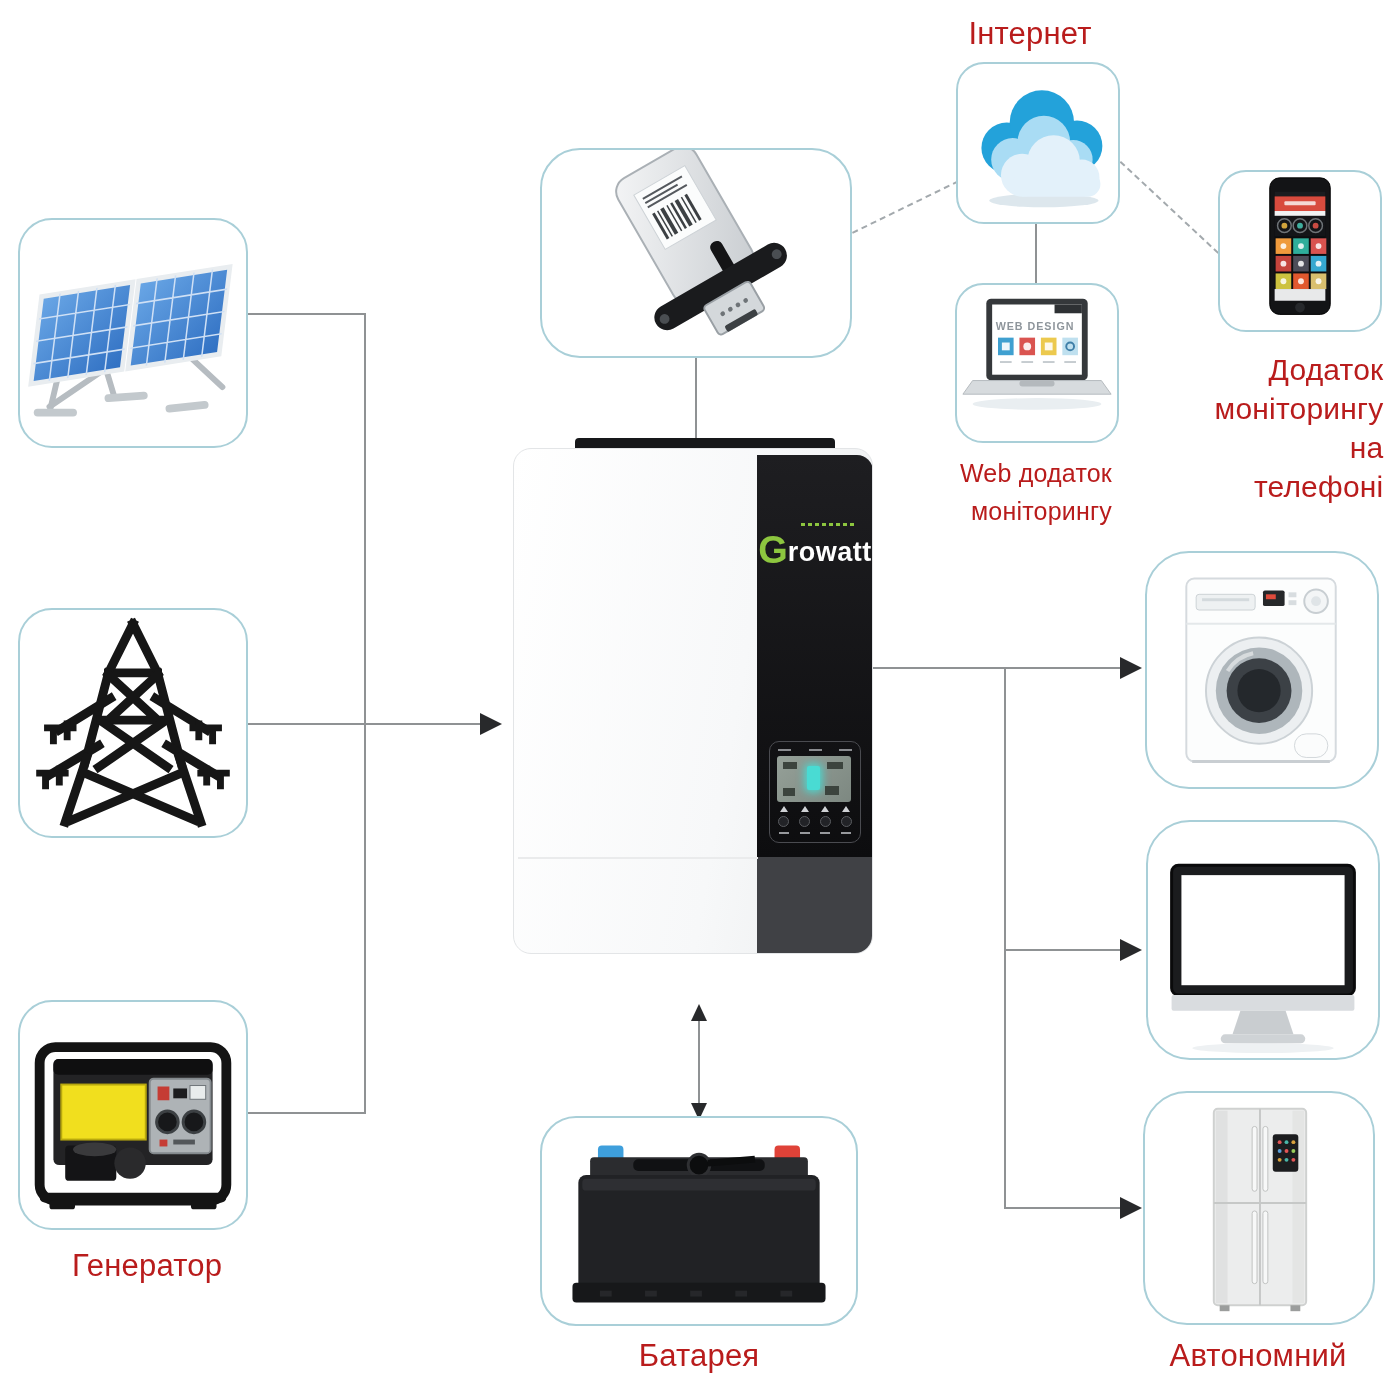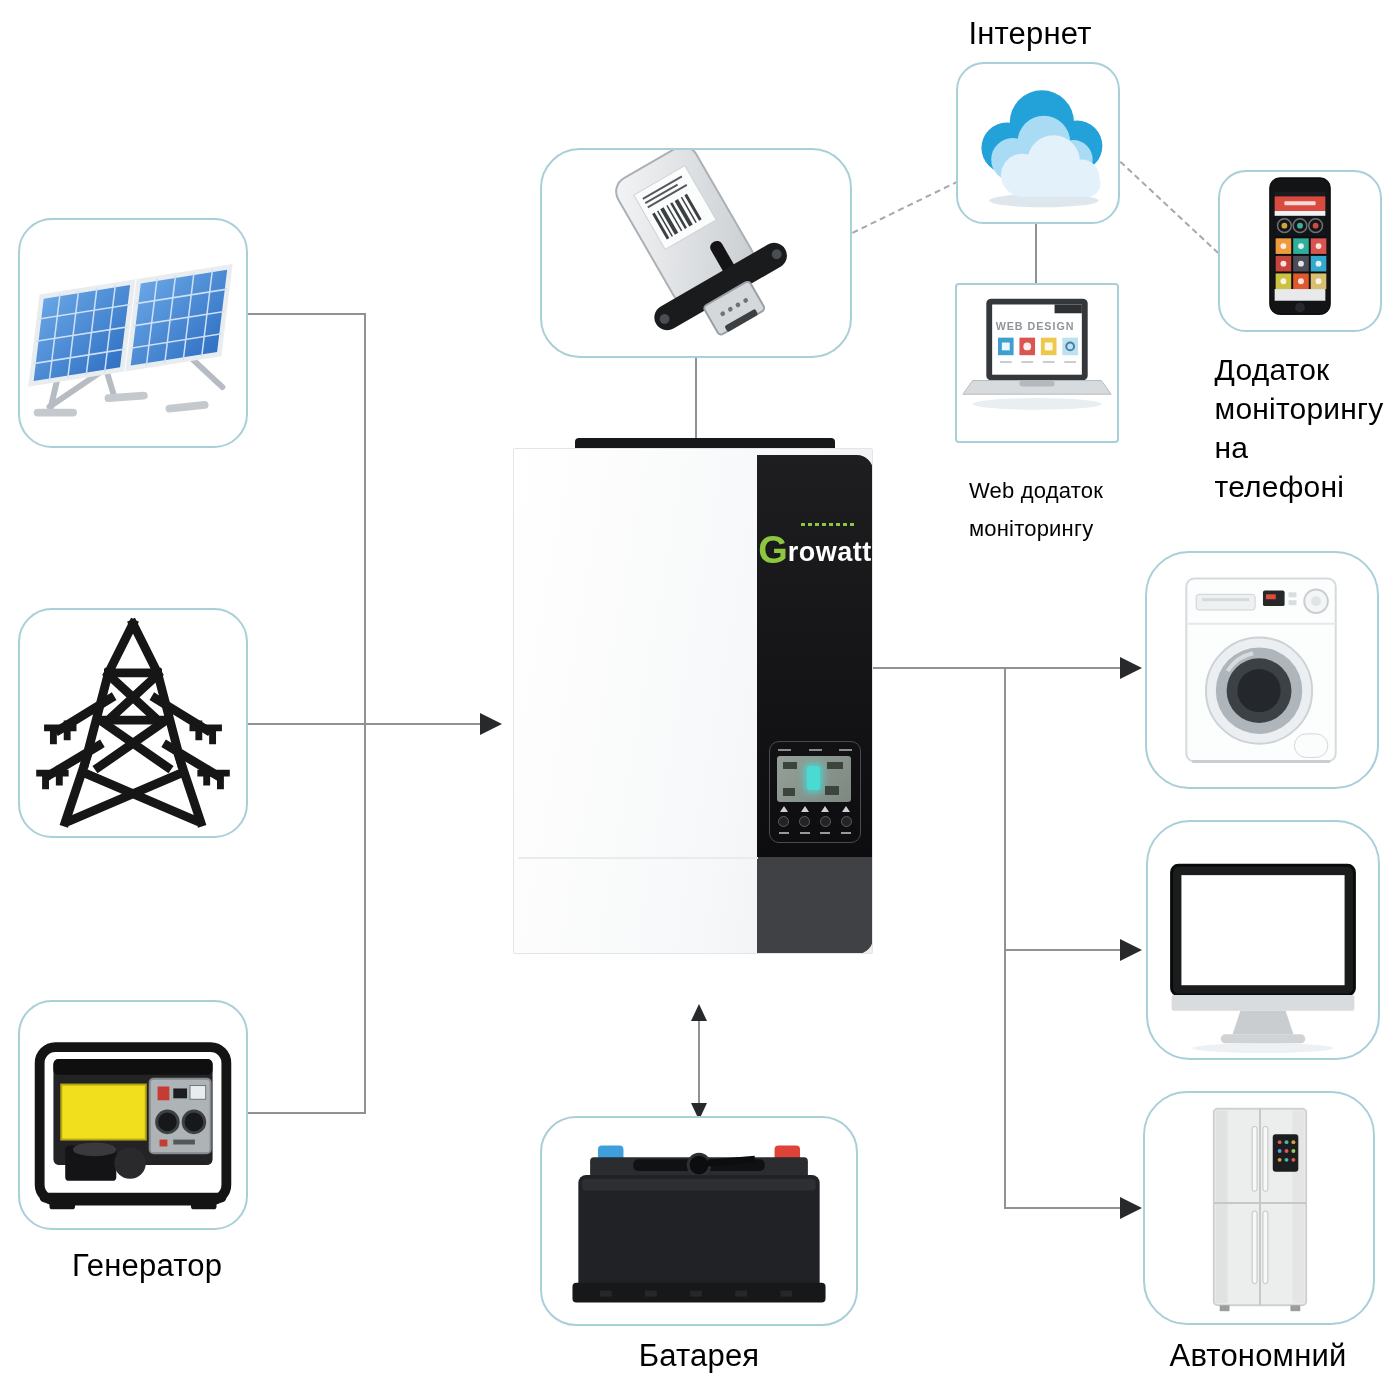--- a/index.html
+++ b/index.html
@@ -2,36 +2,36 @@
 <html><head>
 <meta charset="utf-8">
 <style>
   html,body{margin:0;padding:0;background:#fff;}
   .canvas{position:relative;width:1400px;height:1400px;background:#ffffff;overflow:hidden;
           font-family:"Liberation Sans", sans-serif;}
   
   .card{position:absolute;background:#fff;border:2px solid #a9cfd8;box-sizing:border-box;}
   .card svg{display:block;width:100%;height:100%;}
   
-  .lbl{position:absolute;transform:translateX(-50%);text-align:left;color:#000000;
+  .lbl{position:absolute;transform:translateX(-50%);text-align:right;color:#b91c1c;
        font-size:31px;line-height:40px;white-space:pre-line;letter-spacing:.2px;}
   
   .hline,.vline{position:absolute;background:#8f9294;}
   .hline{height:2px;} .vline{width:2px;}
   .dash{position:absolute;border-top:2px dashed #a3a9ad;transform-origin:left top;}
   .arr-r{position:absolute;width:0;height:0;border-top:11px solid transparent;
          border-bottom:11px solid transparent;border-left:22px solid #28292b;}
   .arr-u{position:absolute;width:0;height:0;border-left:8px solid transparent;
          border-right:8px solid transparent;border-bottom:17px solid #28292b;}
   .arr-d{position:absolute;width:0;height:0;border-left:8px solid transparent;
          border-right:8px solid transparent;border-top:17px solid #28292b;}
   
   .inverter{position:absolute;left:513px;top:438px;width:360px;height:516px;}
   .inv-bracket{position:absolute;left:62px;top:0;width:260px;height:18px;background:#17181a;border-radius:4px;}
-  .inv-body{position:absolute;left:0;top:10px;width:360px;height:506px;border-radius:2px;
+  .inv-body{position:absolute;left:0;top:10px;width:360px;height:506px;border-radius:18px;
             background:linear-gradient(100deg,#ffffff 0%,#f7f8f9 60%,#ebedee 100%);
             border:1px solid #e3e5e7;box-sizing:border-box;overflow:hidden;}
   .inv-seam{position:absolute;left:4px;top:408px;width:240px;height:2px;background:#eaebec;}
   .inv-panel{position:absolute;left:243px;top:6px;width:116px;height:402px;
              background:linear-gradient(180deg,#1e1e21 0%,#0d0d0f 100%);border-radius:0 16px 0 0;}
   .inv-base{position:absolute;left:243px;top:408px;width:116px;height:97px;background:#404145;
             border-radius:0 0 16px 0;}
   .inv-logo{margin-top:68px;text-align:center;color:#fff;white-space:nowrap;}
   .inv-logo .slogan{height:3px;width:56px;margin:0 16px 3px auto;
       background:repeating-linear-gradient(90deg,#8dc63f 0 4px,transparent 4px 7px);}
@@ -251,21 +251,21 @@
           <circle cx="101" cy="94" r="3"></circle>
         <circle cx="65" cy="112" r="3"></circle>
           <circle cx="83" cy="112" r="3"></circle>
           <circle cx="101" cy="112" r="3"></circle>
       </g>
       <rect x="56" y="120" width="52" height="12" fill="#e8e9ea"></rect>
       <circle cx="82" cy="139" r="5" fill="#26282b"></circle>
     </svg>
   </div>
 
-  <div class="card" style="left:955px;top:283px;width:164px;height:160px;border-radius:4px">
+  <div class="card" style="left:955px;top:283px;width:164px;height:160px;border-radius:28px">
     <svg viewBox="0 0 164 160">
       <ellipse cx="82" cy="122" rx="66" ry="6" fill="#e9eef1"></ellipse>
       <rect x="30" y="14" width="104" height="84" rx="5" fill="#35383b"></rect>
       <rect x="36" y="20" width="92" height="72" fill="#ffffff"></rect>
       <rect x="100" y="20" width="28" height="9" fill="#2e3134"></rect>
       <text x="80" y="46" font-size="11" font-weight="bold" fill="#8e959b" text-anchor="middle" letter-spacing="1" font-family="Liberation Sans, sans-serif">WEB DESIGN</text>
       <rect x="42" y="54" width="16" height="18" fill="#3fa0d0"></rect>
         <rect x="64" y="54" width="16" height="18" fill="#da5450"></rect>
       <rect x="86" y="54" width="16" height="18" fill="#ecc94e"></rect>
         <rect x="108" y="54" width="16" height="18" fill="#bfe0ef"></rect>
@@ -411,19 +411,19 @@
       </div>
       <div class="inv-base"></div>
       <div class="inv-seam"></div>
     </div>
   </div>
 
   <div class="lbl" style="left:1030px;top:14px">Інтернет</div>
   <div class="lbl" style="left:1299px;top:350px;font-size:30px;line-height:39px">Додаток
 моніторингу
 на телефоні</div>
-  <div class="lbl" style="left:1036px;top:472px;font-size:22px;line-height:38px">Web додаток
+  <div class="lbl" style="left:1036px;top:454px;font-size:25px;line-height:38px">Web додаток
 моніторингу</div>
   <div class="lbl" style="left:147px;top:1246px">Генератор</div>
   <div class="lbl" style="left:699px;top:1336px">Батарея</div>
   <div class="lbl" style="left:1258px;top:1336px">Автономний</div>
 
 </div>
 
 </body></html>

